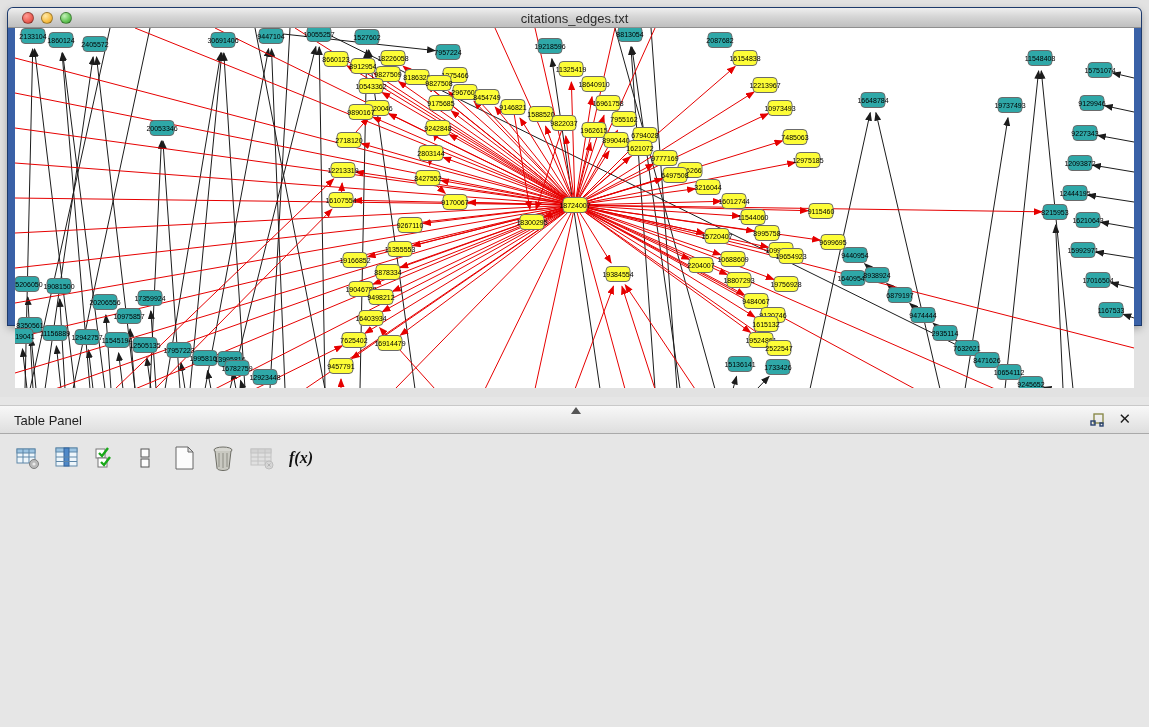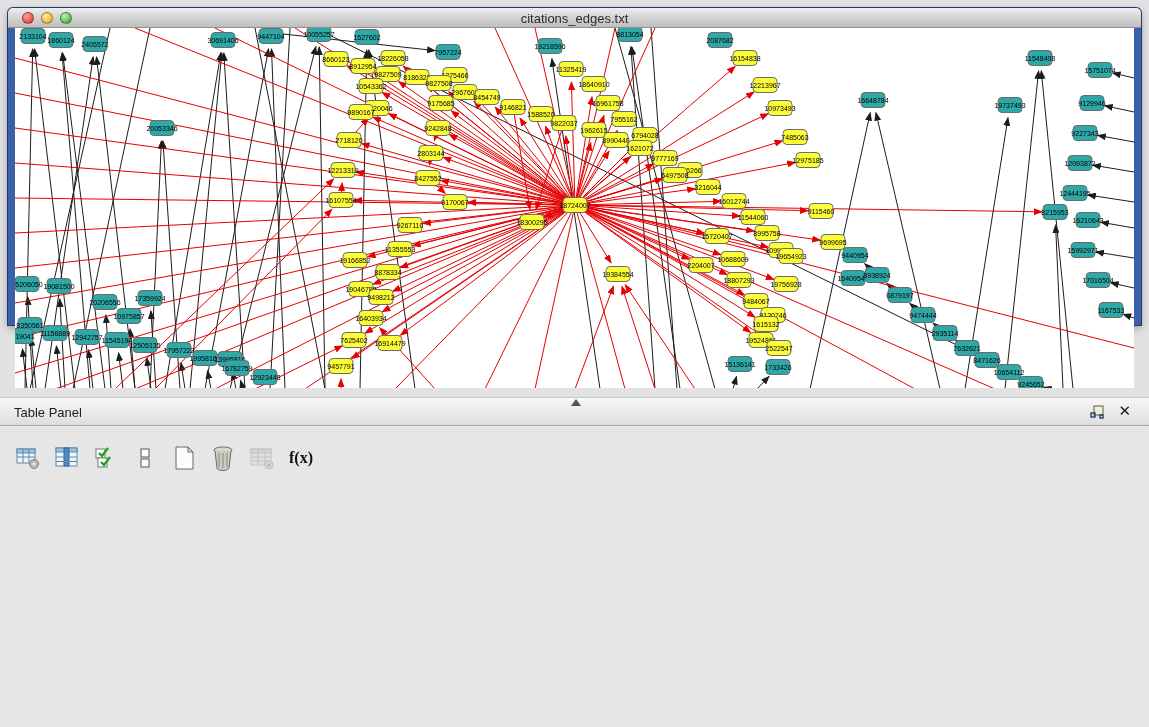--- a/index.html
+++ b/index.html
@@ -18,32 +18,32 @@
       font-size:13px;color:#2b2b2b;}
   .traffic{position:absolute;top:4px;width:12px;height:12px;border-radius:50%;
       box-sizing:border-box;border:1px solid rgba(0,0,0,.35);}
   .tl-red{left:14px;background:radial-gradient(circle at 35% 30%,#ff9d95,#ec5f55 60%,#c93b31);}
   .tl-yellow{left:33px;background:radial-gradient(circle at 35% 30%,#ffe9a8,#f8bf45 60%,#d99a22);}
   .tl-green{left:52px;background:radial-gradient(circle at 35% 30%,#c4f2b9,#62c454 60%,#3d9c34);}
   .canvas-holder{position:absolute;left:7px;top:20px;width:1119px;height:360px;background:#ffffff;}
   svg text{pointer-events:none;}
   
   .table-panel{position:absolute;left:0;top:397px;width:1149px;height:330px;background:#e6e6e6;}
-  .panel-header{position:absolute;left:0;top:0;width:100%;height:29px;
+  .panel-header{position:absolute;left:0;top:8px;width:100%;height:29px;
       background:linear-gradient(#f8f8f8,#dedede);
       border-top:1px solid #c9c9c9;border-bottom:1px solid #a9a9a9;box-sizing:border-box;}
   .panel-title{position:absolute;left:14px;top:7px;font-size:13px;color:#1e1e1e;}
   .grip{position:absolute;left:571px;top:1px;width:0;height:0;
       border-left:5px solid transparent;border-right:5px solid transparent;border-bottom:7px solid #555;}
   .float-icon{position:absolute;right:44px;top:6px;width:16px;height:16px;cursor:pointer;}
   .close-icon{position:absolute;right:18px;top:5px;font-size:15px;font-weight:bold;color:#1a1a1a;cursor:pointer;line-height:16px;}
   
   .toolbar{position:absolute;left:14px;top:44px;height:34px;display:flex;align-items:center;gap:11px;}
   .tool-btn{width:28px;height:28px;display:flex;align-items:center;justify-content:center;cursor:pointer;}
-  .fx{font-family:"Liberation Serif","DejaVu Serif",serif;font-weight:bold;
+  .fx{font-family:"Liberation Serif","DejaVu Serif",serif;font-style:italic;font-weight:bold;
       font-size:16px;color:#111;}
 </style>
 </head>
 <body>
 
 <div class="net-window">
   <div class="titlebar">
     <span class="traffic tl-red"></span>
     <span class="traffic tl-yellow"></span>
     <span class="traffic tl-green"></span>

